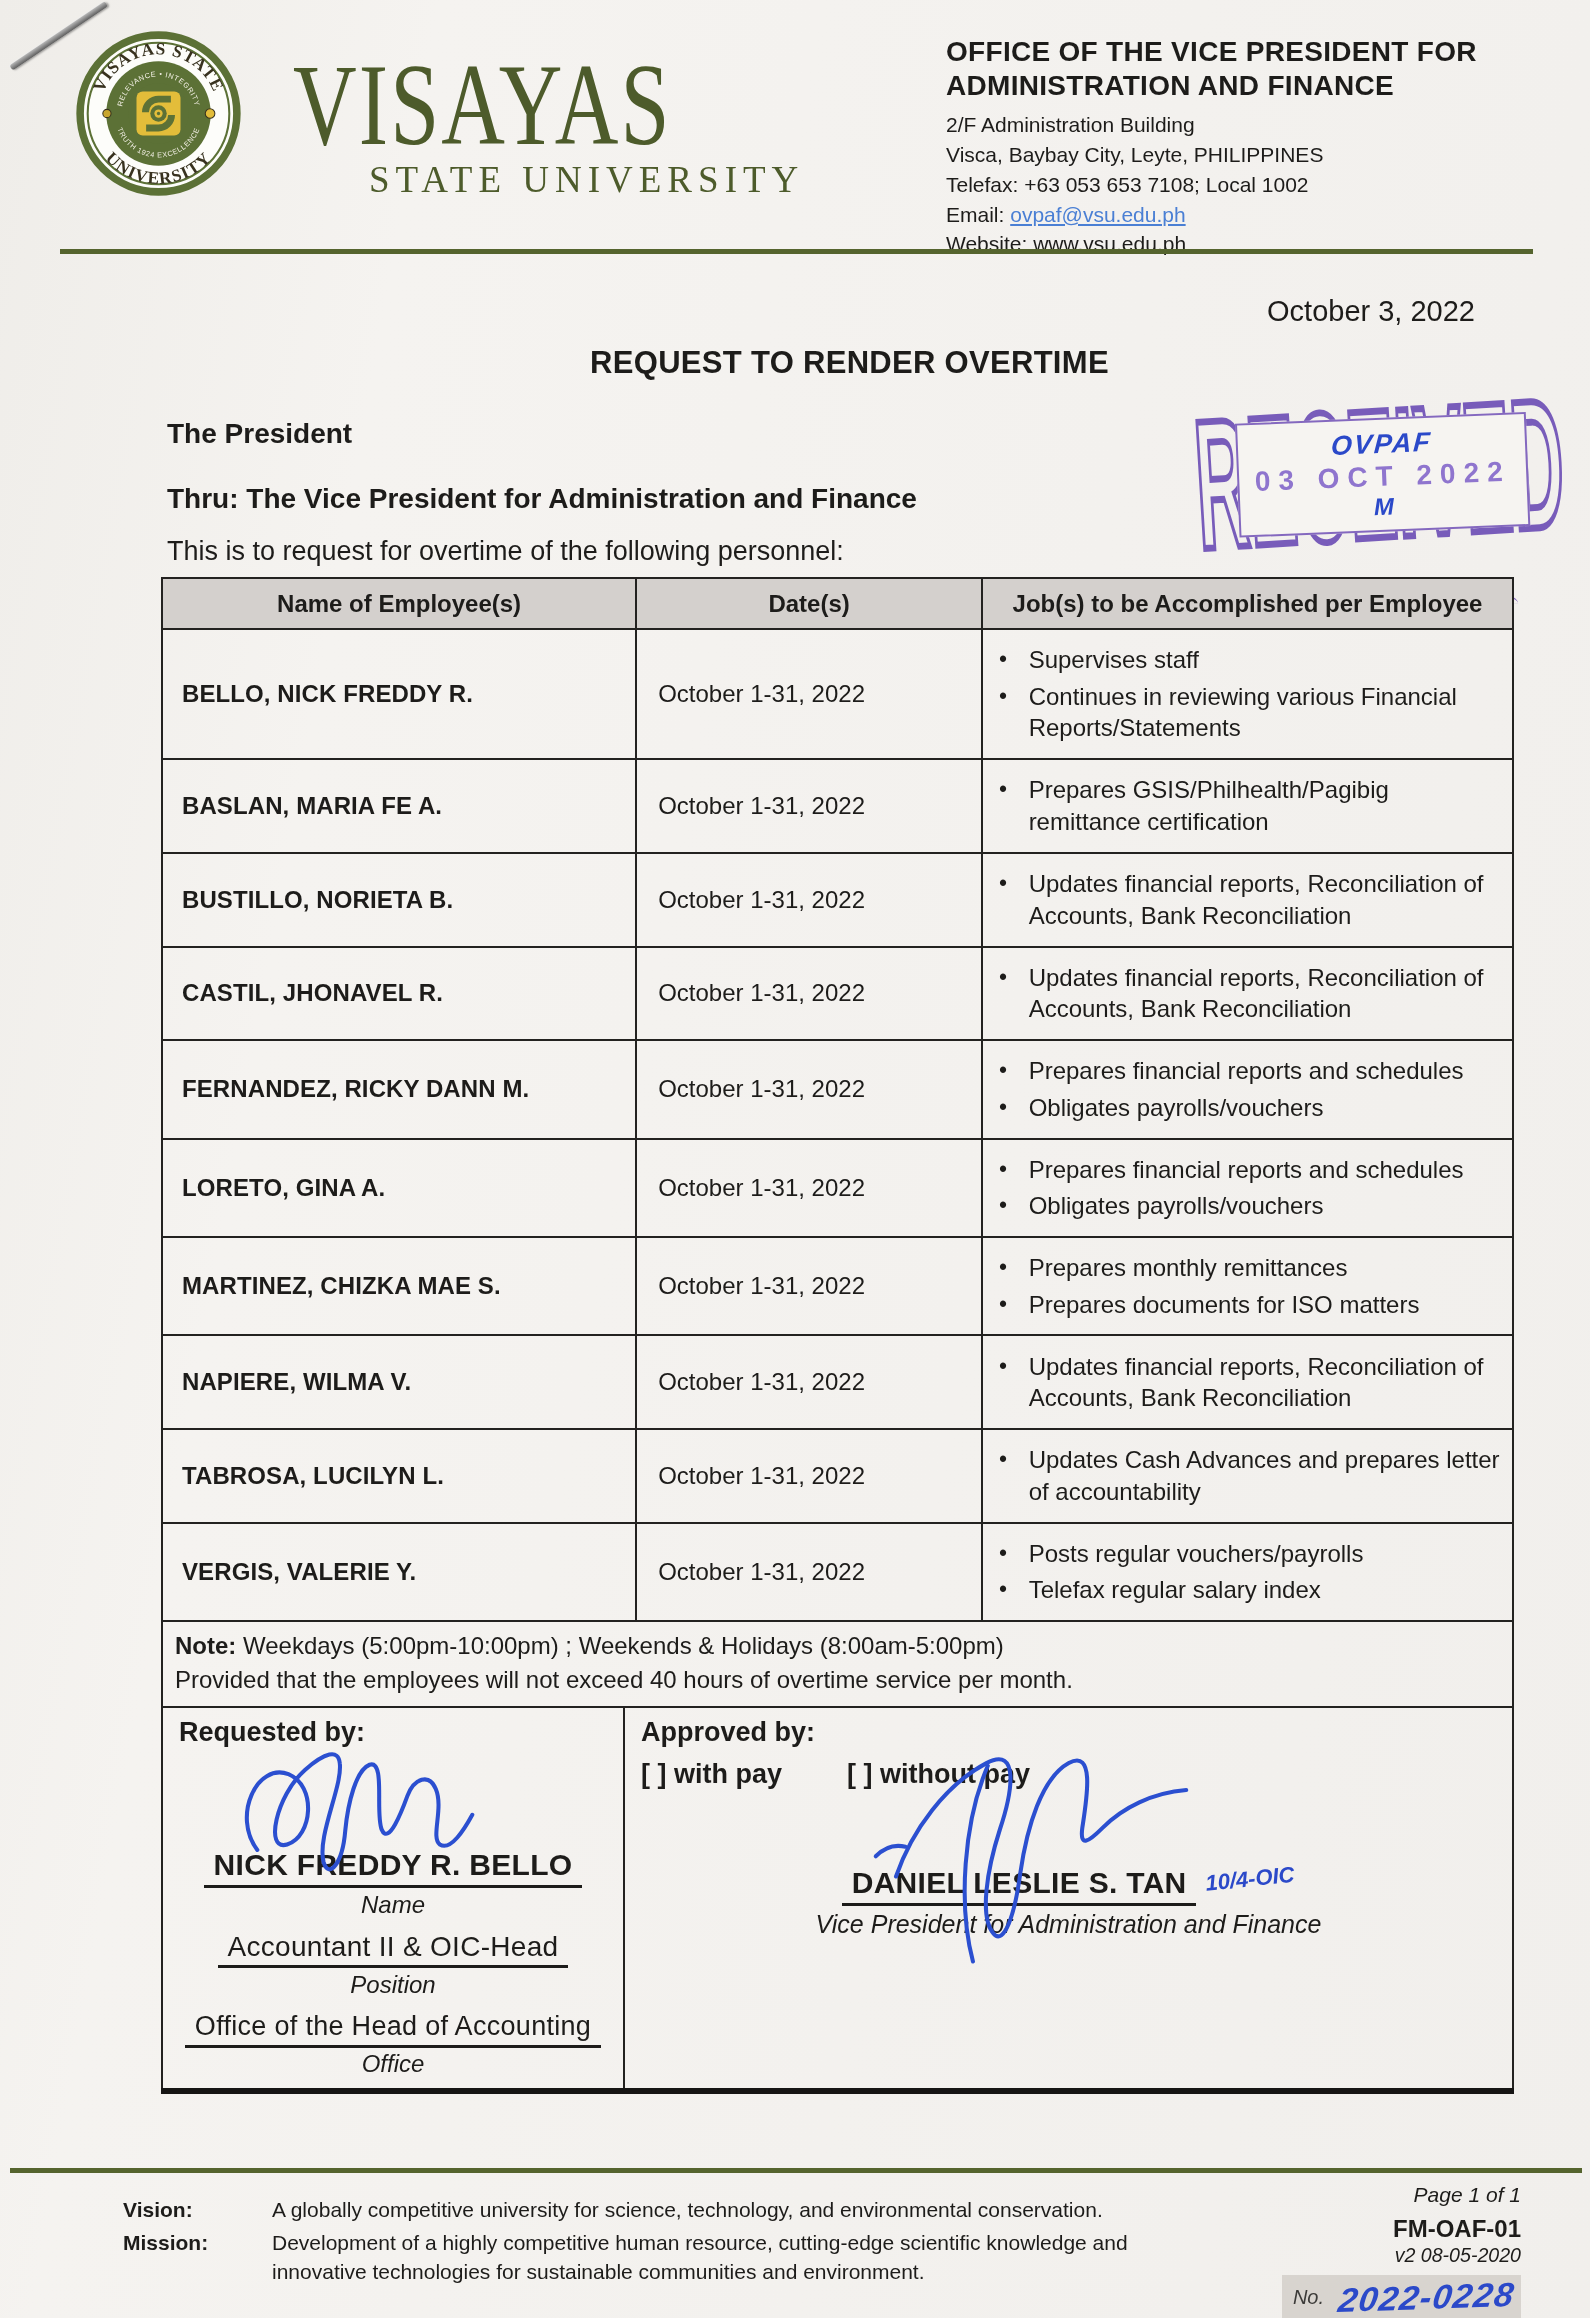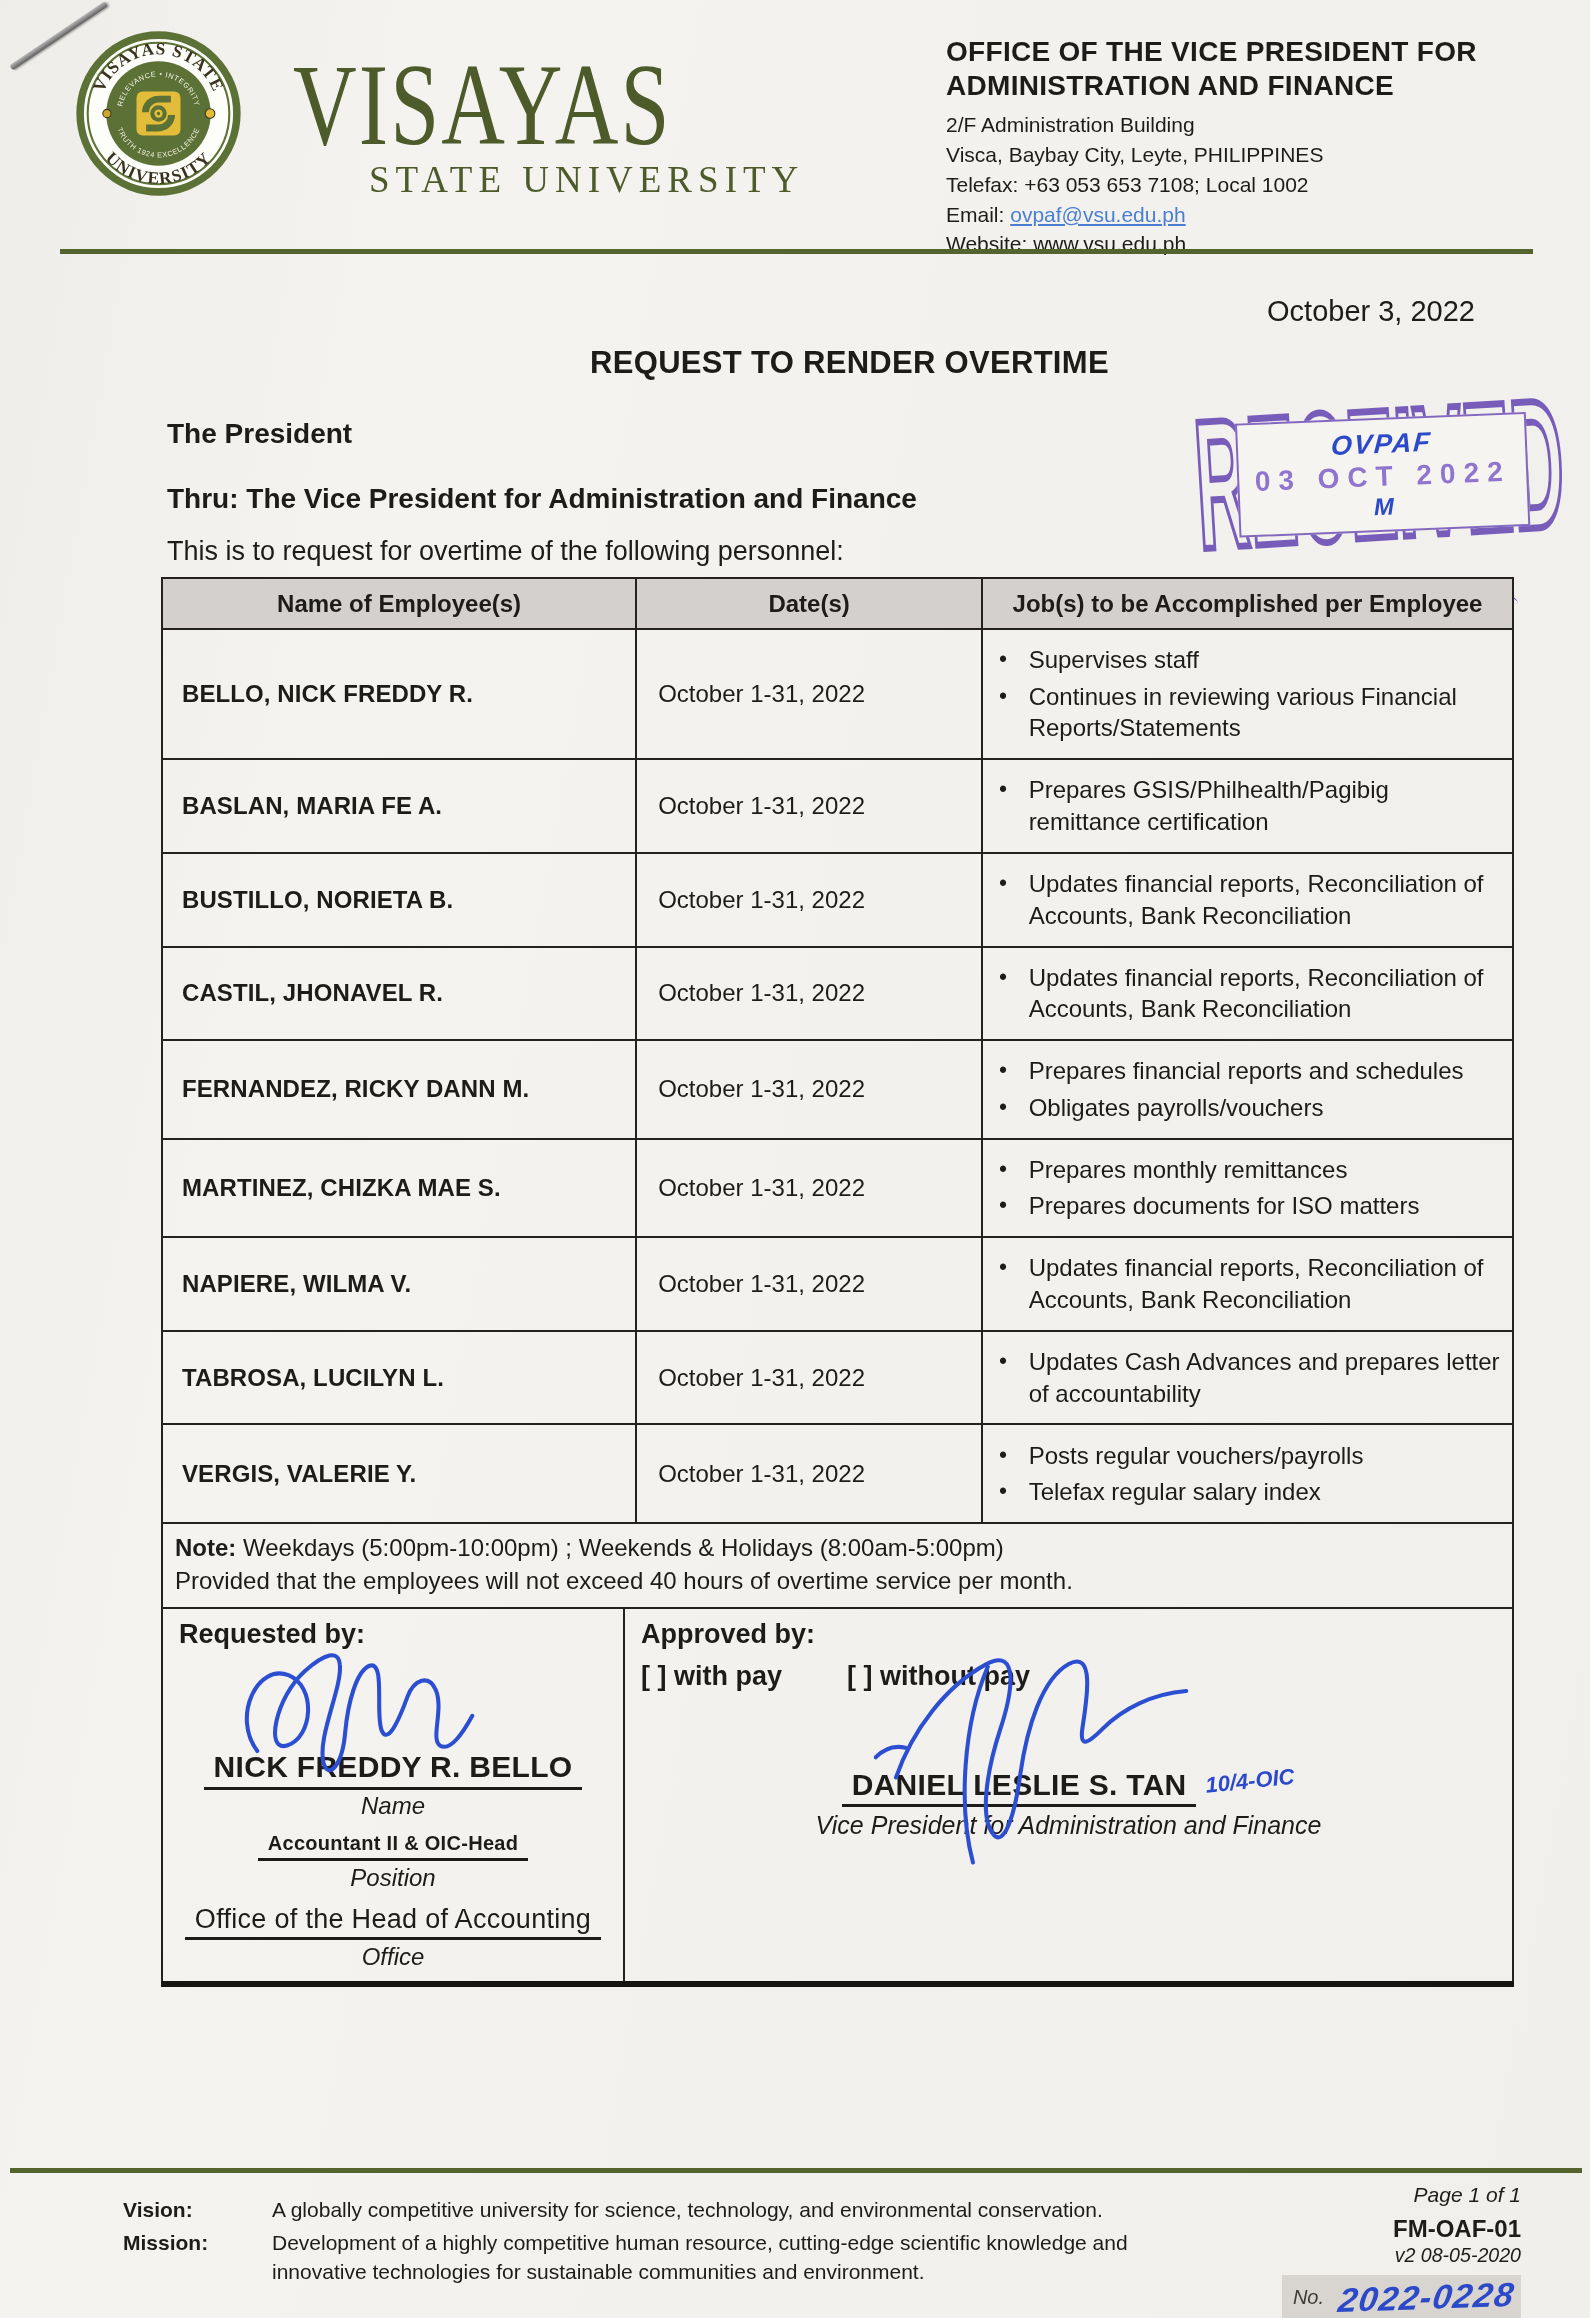--- a/index.html
+++ b/index.html
@@ -240,20 +240,34 @@
                 <span class="dot">•</span>
                 <span>Prepares financial reports and schedules</span>
               </div>
               <div class="job-line">
                 <span class="dot">•</span>
                 <span>Obligates payrolls/vouchers</span>
               </div>
             </td>
           </tr>
           <tr>
+            <td class="c-name">LORETO, GINA A.</td>
+            <td class="c-date">October 1-31, 2022</td>
+            <td class="c-jobs">
+              <div class="job-line">
+                <span class="dot">•</span>
+                <span>Prepares financial reports and schedules</span>
+              </div>
+              <div class="job-line">
+                <span class="dot">•</span>
+                <span>Obligates payrolls/vouchers</span>
+              </div>
+            </td>
+          </tr>
+          <tr>
             <td class="c-name">MARTINEZ, CHIZKA MAE S.</td>
             <td class="c-date">October 1-31, 2022</td>
             <td class="c-jobs">
               <div class="job-line">
                 <span class="dot">•</span>
                 <span>Prepares monthly remittances</span>
               </div>
               <div class="job-line">
                 <span class="dot">•</span>
                 <span>Prepares documents for ISO matters</span>
@@ -315,21 +329,21 @@
         <td>
           <div class="sig-label">Requested by:</div>
           <svg class="sig-svg" style="left:74px;top:27px;" width="257" height="169" viewBox="0 0 380 250">
             <path d="M30,170 C-8,120 30,40 76,58 C118,75 112,150 74,162 C40,172 58,90 100,52 C130,26 150,20 152,42 C156,76 118,150 128,188 C136,214 156,190 160,142 C164,100 176,52 196,44 C220,36 204,116 214,140 C224,164 244,112 252,90 C262,64 284,56 294,80 C306,108 286,152 300,162 C316,172 336,140 348,118" fill="none" stroke="#2b4fd0" stroke-width="6" stroke-linecap="round"></path>
           </svg>
           <div class="sig-stack" style="margin-top:100px;">
             <span class="sig-name">NICK FREDDY R. BELLO</span>
             <div class="sig-caption">Name</div>
           </div>
           <div class="sig-stack" style="margin-top:12px;">
-            <span class="sig-name" style="font-weight:bold;font-size:20px;">Accountant II &amp; OIC-Head</span>
+            <span class="sig-name" style="font-weight:normal;font-size:28px;">Accountant II &amp; OIC-Head</span>
             <div class="sig-caption">Position</div>
           </div>
           <div class="sig-stack" style="margin-top:12px;">
             <span class="sig-name" style="font-weight:normal;font-size:27px;">Office of the Head of Accounting</span>
             <div class="sig-caption">Office</div>
           </div>
         </td>
         <td>
           <div class="sig-label">Approved by:</div>
           <div class="pay-options">

